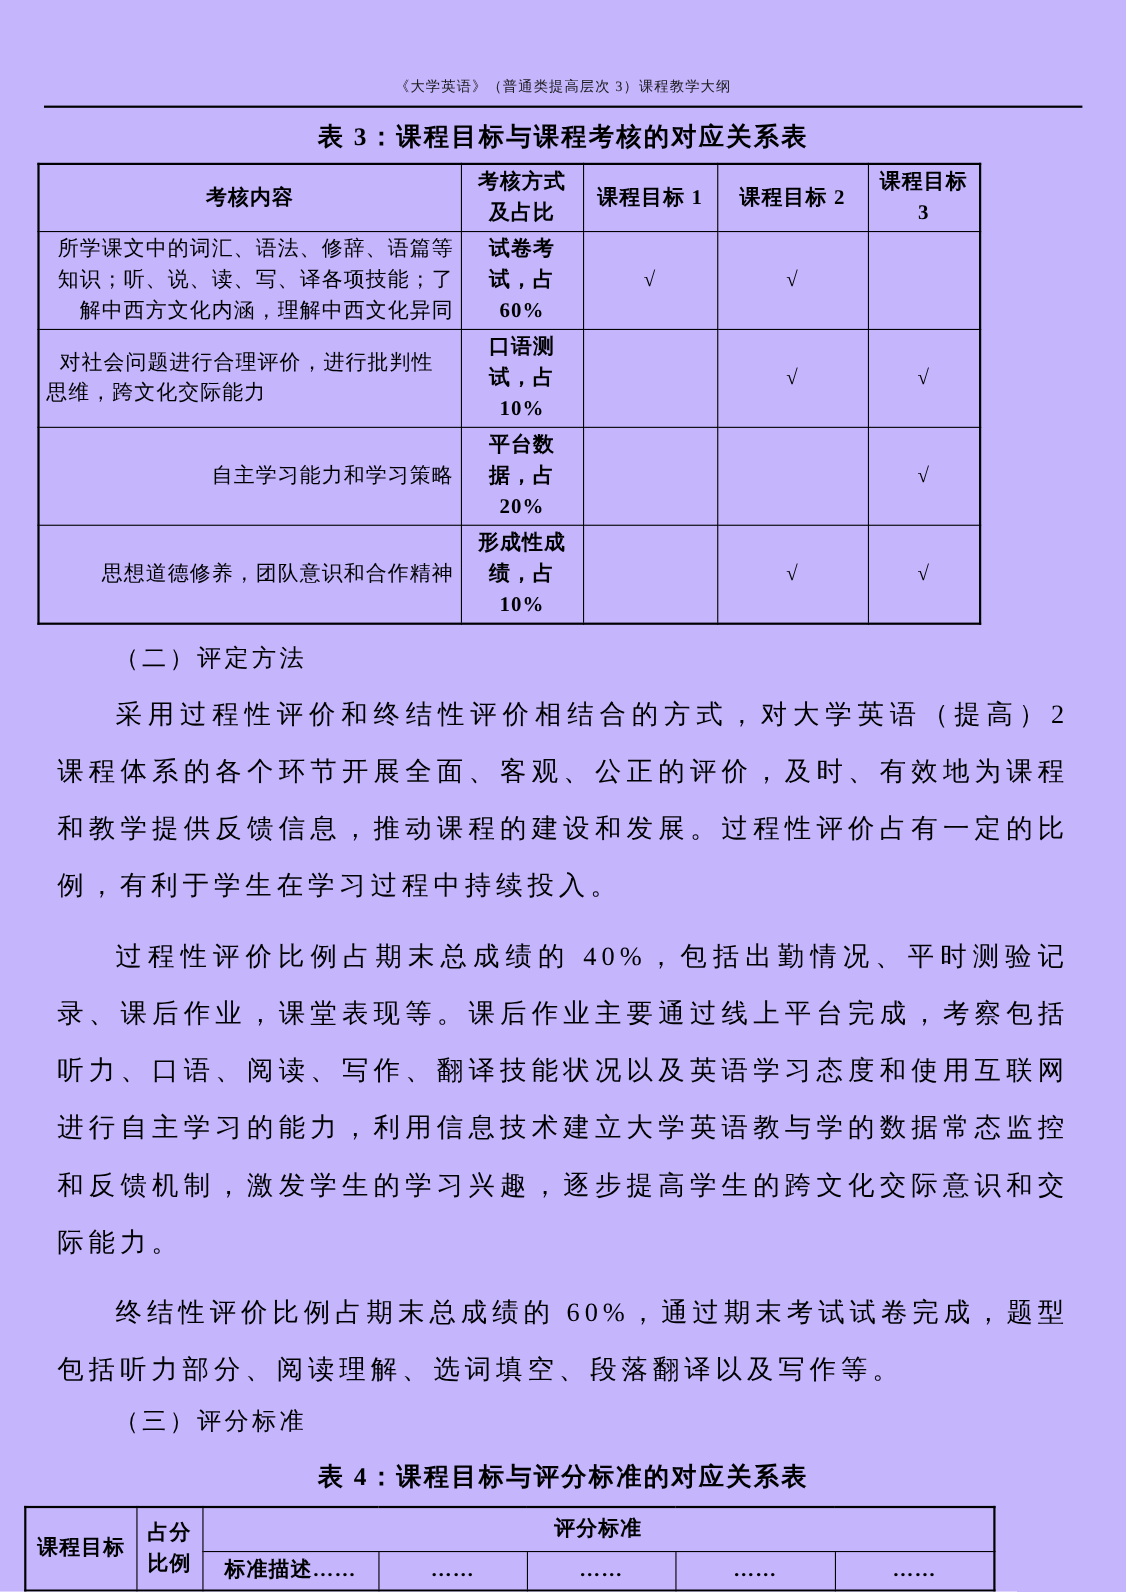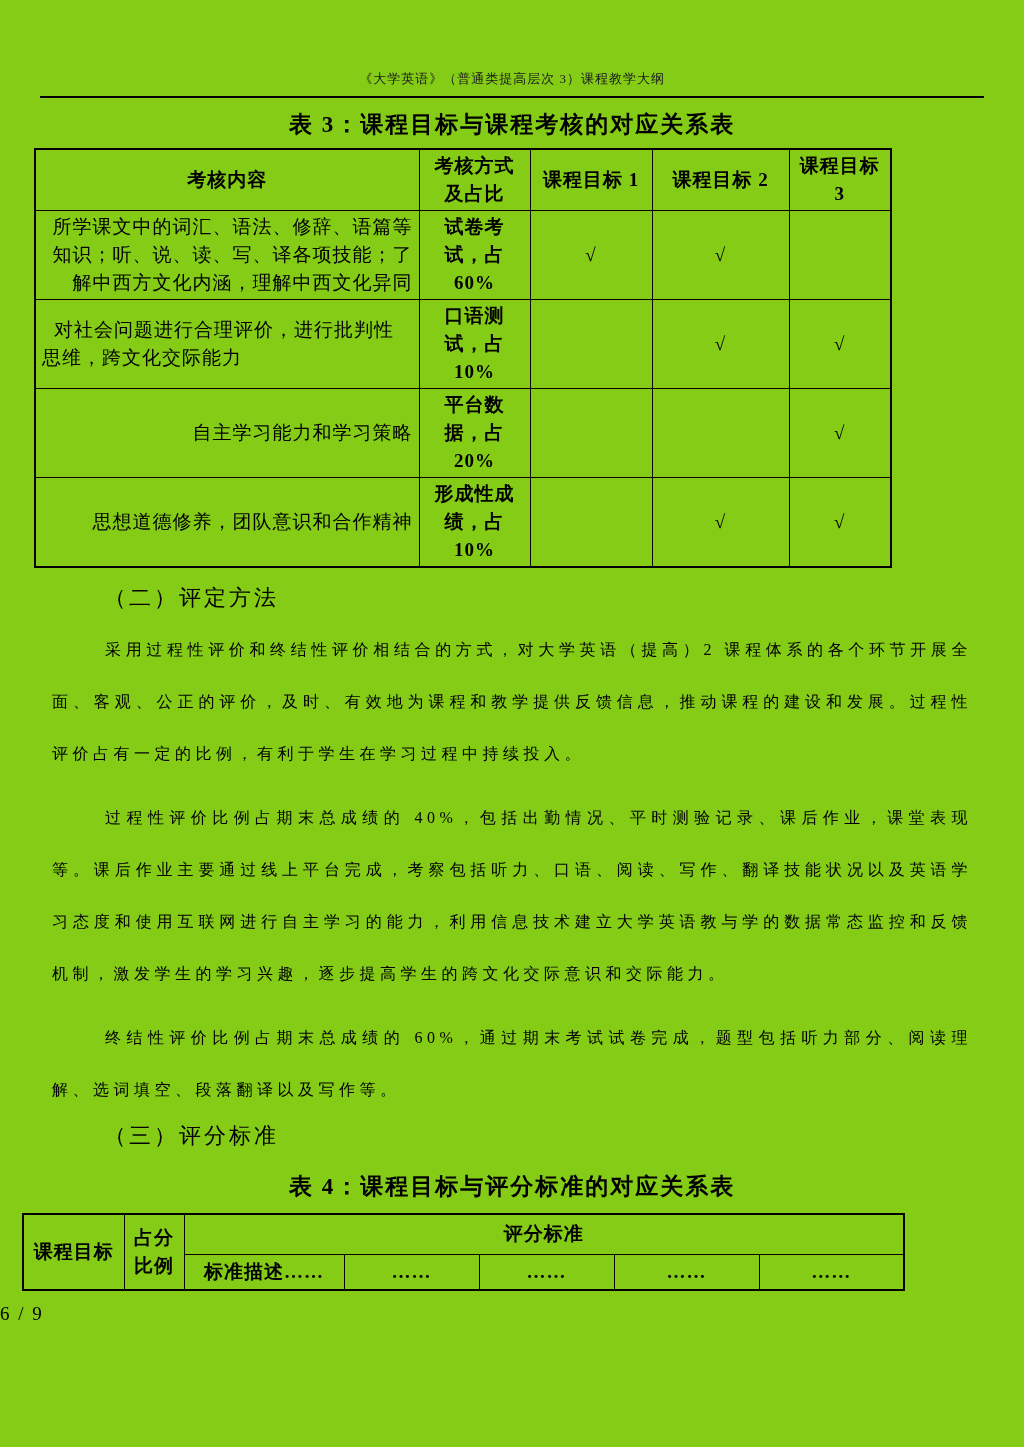--- a/index.html
+++ b/index.html
@@ -2,21 +2,21 @@
 <html><head>
 <meta charset="utf-8">
 <style>
   * { margin: 0; padding: 0; box-sizing: border-box; }
   html, body { background: #ffffff; }
   .page {
     position: relative;
     width: 1024px;
     height: 1447px;
     margin: 0 auto;
-    background: #84cc16;
+    background: #c4b5fd;
     color: #000000;
     font-family: "Liberation Serif", "DejaVu Serif", serif;
     overflow: hidden;
   }
   
   .doc-header {
     padding-top: 70px;
     text-align: center;
     font-size: 13px;
     line-height: 18px;
@@ -81,21 +81,21 @@
   .section-heading {
     margin: 8px 52px 0 52px;
     padding-left: 52px;
     font-size: 22px;
     line-height: 44px;
     letter-spacing: 3px;
   }
   .section-heading.second { margin-top: 0; line-height: 40px; }
   .body-paragraph {
     margin: 12px 52px 0 52px;
-    font-size: 16px;
+    font-size: 24px;
     line-height: 52px;
     letter-spacing: 4.5px;
     text-align: justify;
     text-indent: 53px;
   }
   .body-paragraph.first { margin-top: 4px; }
   
   .t4 {
     margin: 9px 0 0 22px;
     width: 881px;

